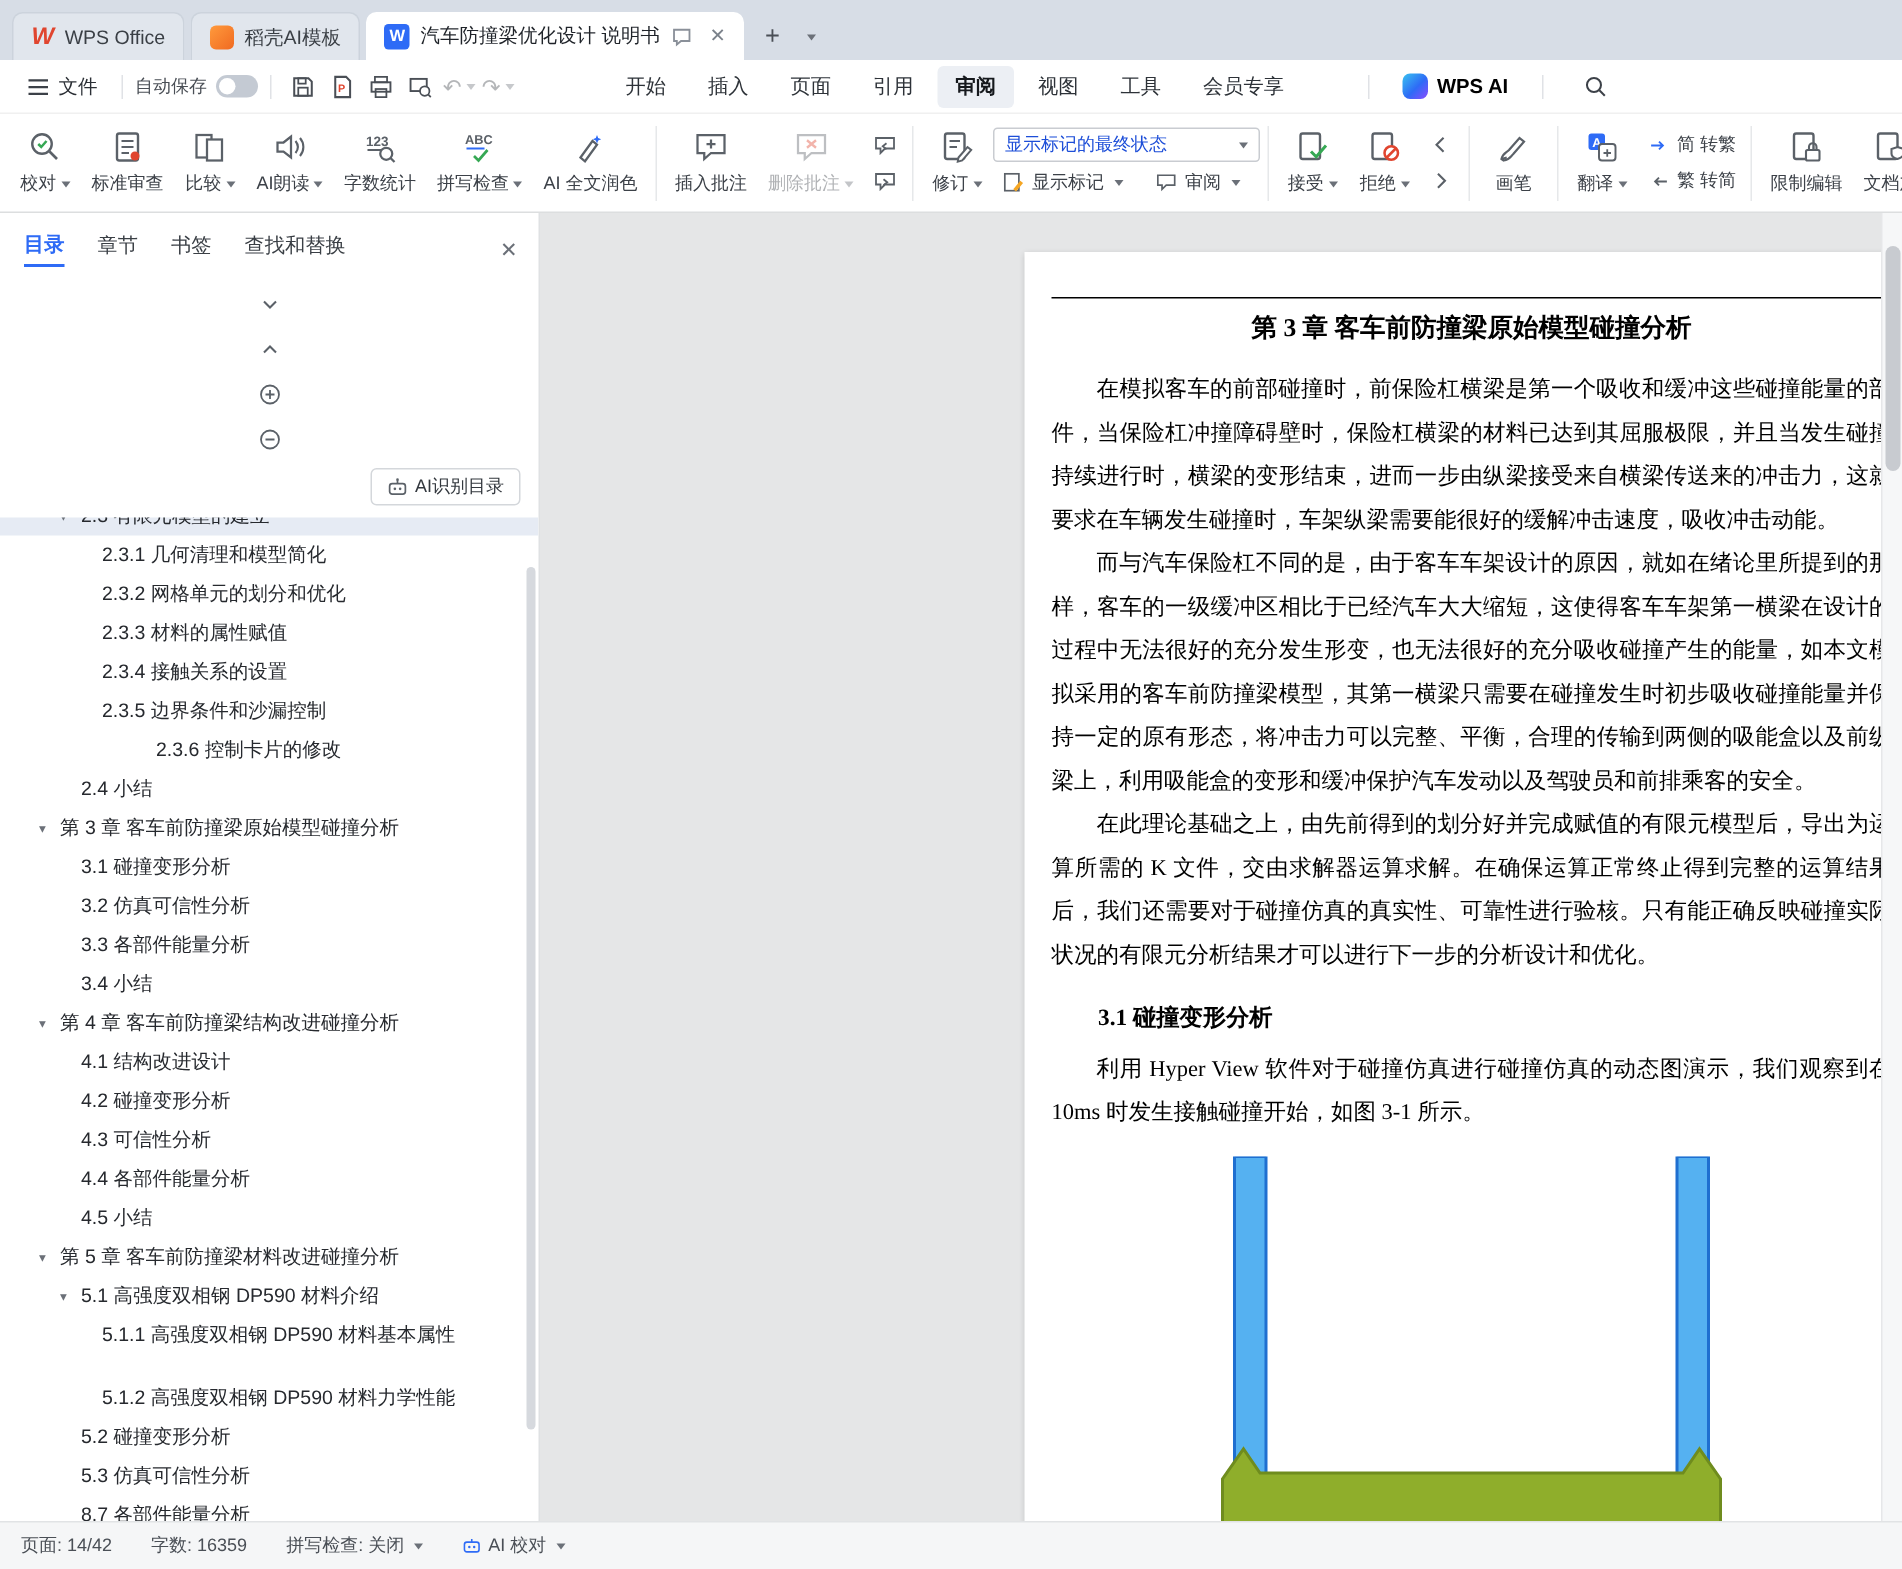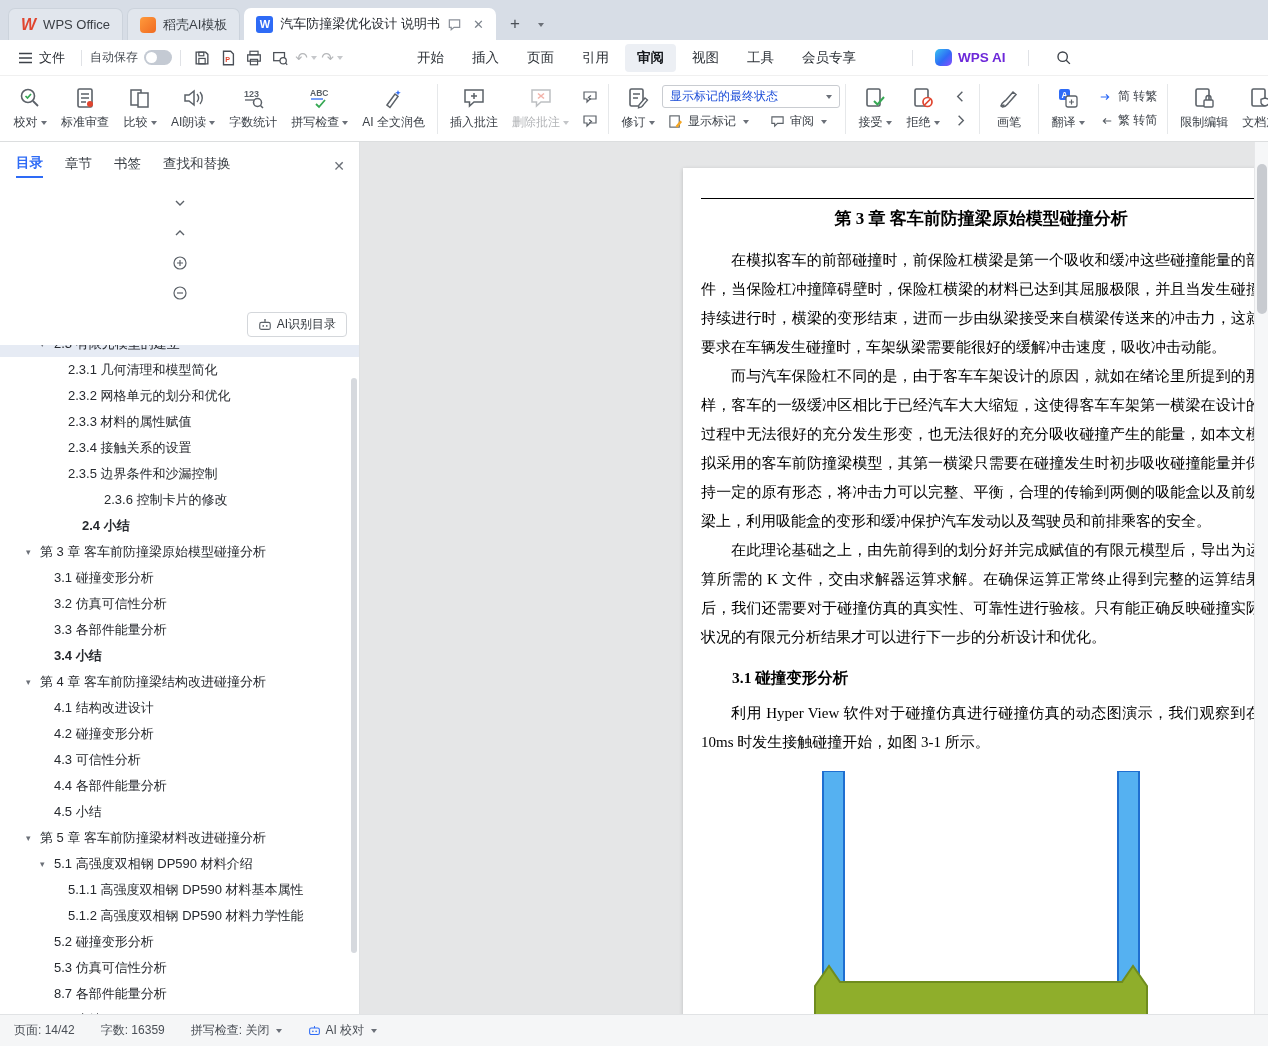--- a/index.html
+++ b/index.html
@@ -33,21 +33,21 @@
   .autosave { display:flex; align-items:center; gap:6px; font-size:12px; color:#4a4f56; }
   .toggle { width:28px; height:15px; border-radius:8px; background:#c4cad3; position:relative; }
   .toggle .knob { position:absolute; left:2px; top:2px; width:11px; height:11px; border-radius:50%; background:#fff; }
   .qbtn { width:26px; height:26px; display:flex; align-items:center; justify-content:center; border-radius:4px; }
   .qbtn.dis { opacity:.38; }
   .undo-glyph { font-size:15px; color:#3c4148; }
   .menu-items { display:flex; align-items:center; margin-left:60px; gap:4px; }
   .menu-item { padding:5px 12px; font-size:13.5px; color:#2d3238; border-radius:4px; }
   .menu-item.active { font-weight:bold; background:#eceff4; color:#16191d; }
   .mb-right { margin-left:36px; display:flex; align-items:center; gap:14px; }
-  .wpsai { display:flex; align-items:center; gap:6px; font-weight:bold; font-size:13.5px; color:#6d28d9; }
+  .wpsai { display:flex; align-items:center; gap:6px; font-weight:bold; font-size:13.5px; color:#000000; }
   .wpsai-ic { width:17px; height:17px; border-radius:5px; background:linear-gradient(135deg,#39c3f0,#2e6bf6 55%,#8a4dff); }
 
   
   .ribbon { height:66px; background:#fff; border-bottom:1px solid #dcdedf; display:flex; align-items:center;
     padding:0 6px; flex:none; overflow:hidden; white-space:nowrap; }
   .rib-sep { width:1px; height:50px; background:#e6e8ea; margin:0 5px; flex:none; }
   .rbig { display:flex; flex-direction:column; align-items:center; justify-content:center; gap:4px;
     min-width:48px; padding:4px 7px; border-radius:4px; flex:none; }
   .rbig .lbl { font-size:12px; color:#3c4148; display:flex; align-items:center; }
   .rbig.dis { opacity:.4; }
@@ -566,37 +566,37 @@
         </div>
         <div class="toc-item" style="padding-left: 68px;">
           <span class="toc-label">2.3.4 接触关系的设置</span>
         </div>
         <div class="toc-item" style="padding-left: 68px;">
           <span class="toc-label">2.3.5 边界条件和沙漏控制</span>
         </div>
         <div class="toc-item" style="padding-left: 104px;">
           <span class="toc-label">2.3.6 控制卡片的修改</span>
         </div>
-        <div class="toc-item" style="padding-left: 82px; font-weight: bold;">
+        <div class="toc-item" style="padding-left: 54px;">
           <span class="toc-label">2.4 小结</span>
         </div>
         <div class="toc-item" style="padding-left: 26px;">
           <span class="toc-arrow">▾</span>
           <span class="toc-label">第 3 章 客车前防撞梁原始模型碰撞分析</span>
         </div>
         <div class="toc-item" style="padding-left: 54px;">
           <span class="toc-label">3.1 碰撞变形分析</span>
         </div>
         <div class="toc-item" style="padding-left: 54px;">
           <span class="toc-label">3.2 仿真可信性分析</span>
         </div>
         <div class="toc-item" style="padding-left: 54px;">
           <span class="toc-label">3.3 各部件能量分析</span>
         </div>
-        <div class="toc-item" style="padding-left: 54px; font-weight: bold;">
+        <div class="toc-item" style="padding-left: 54px;">
           <span class="toc-label">3.4 小结</span>
         </div>
         <div class="toc-item" style="padding-left: 26px;">
           <span class="toc-arrow">▾</span>
           <span class="toc-label">第 4 章 客车前防撞梁结构改进碰撞分析</span>
         </div>
         <div class="toc-item" style="padding-left: 54px;">
           <span class="toc-label">4.1 结构改进设计</span>
         </div>
         <div class="toc-item" style="padding-left: 54px;">
@@ -615,21 +615,21 @@
           <span class="toc-arrow">▾</span>
           <span class="toc-label">第 5 章 客车前防撞梁材料改进碰撞分析</span>
         </div>
         <div class="toc-item" style="padding-left: 40px;">
           <span class="toc-arrow">▾</span>
           <span class="toc-label">5.1 高强度双相钢 DP590 材料介绍</span>
         </div>
         <div class="toc-item" style="padding-left: 68px;">
           <span class="toc-label">5.1.1 高强度双相钢 DP590 材料基本属性</span>
         </div>
-        <div class="toc-item" style="padding-left: 68px;">
+        <div class="toc-item" style="padding-left: 68px; margin-top: 16px;">
           <span class="toc-label">5.1.2 高强度双相钢 DP590 材料力学性能</span>
         </div>
         <div class="toc-item" style="padding-left: 54px;">
           <span class="toc-label">5.2 碰撞变形分析</span>
         </div>
         <div class="toc-item" style="padding-left: 54px;">
           <span class="toc-label">5.3 仿真可信性分析</span>
         </div>
         <div class="toc-item" style="padding-left: 54px;">
           <span class="toc-label">8.7 各部件能量分析</span>

